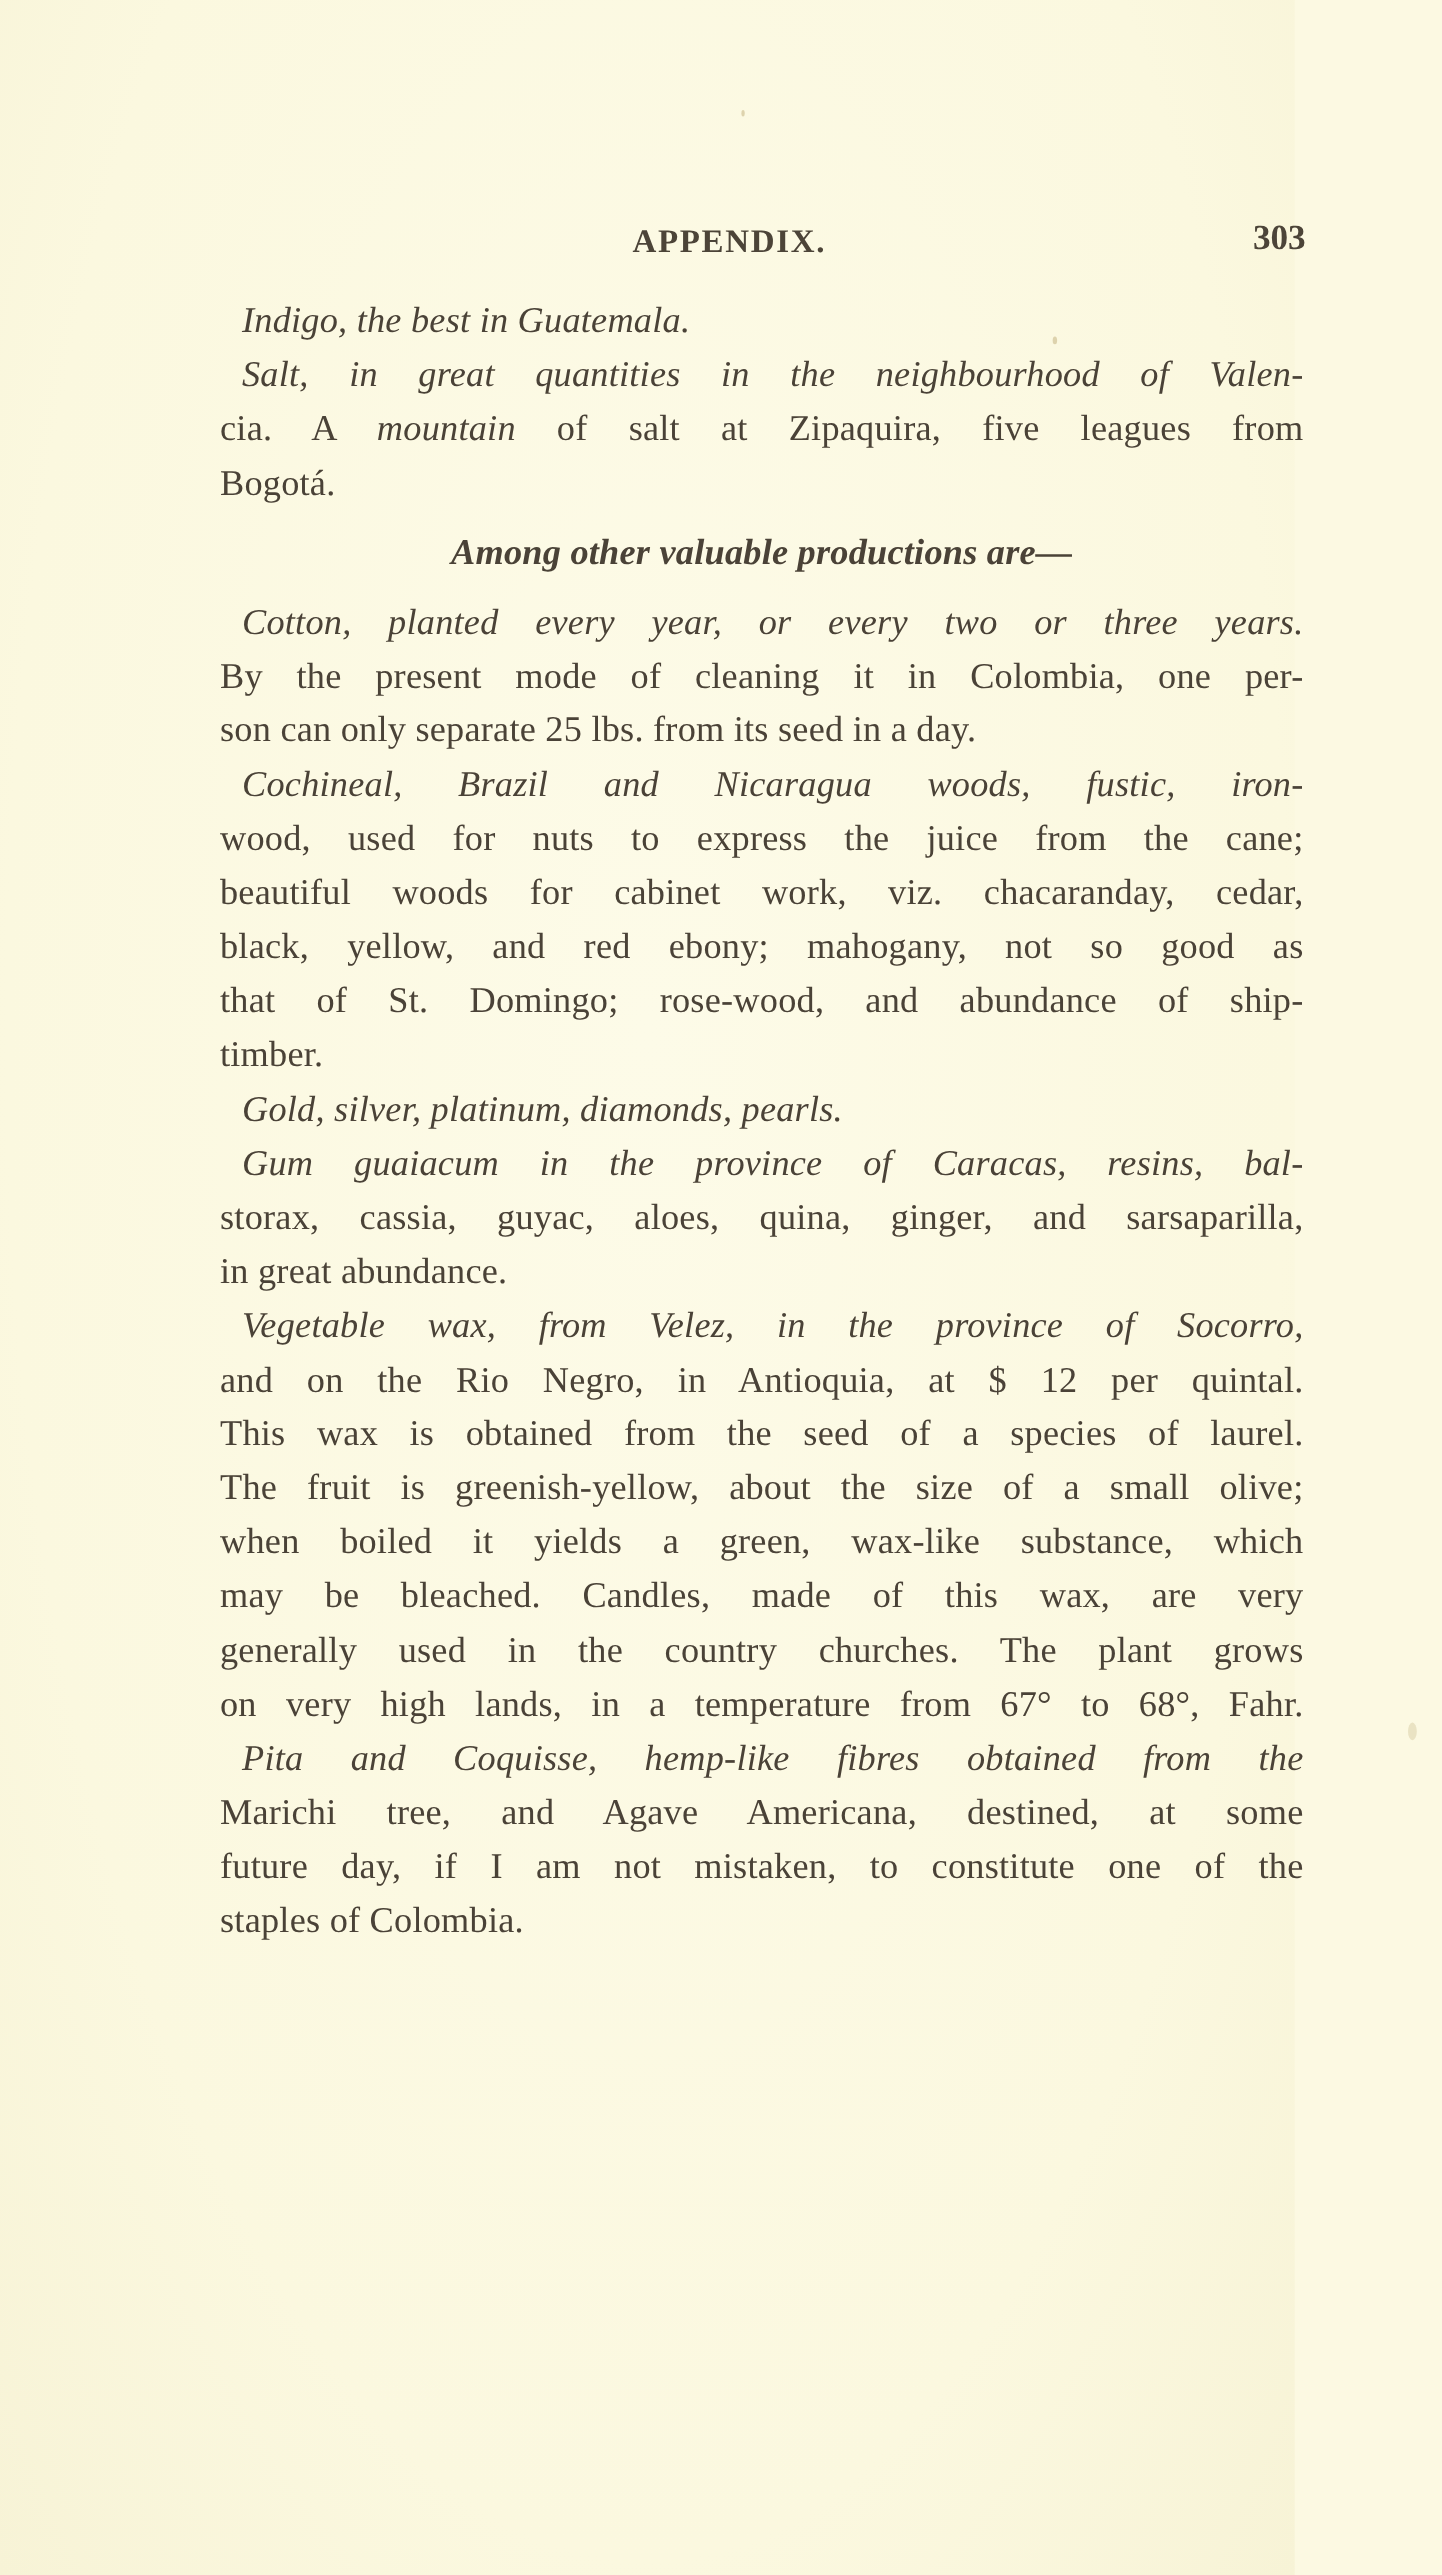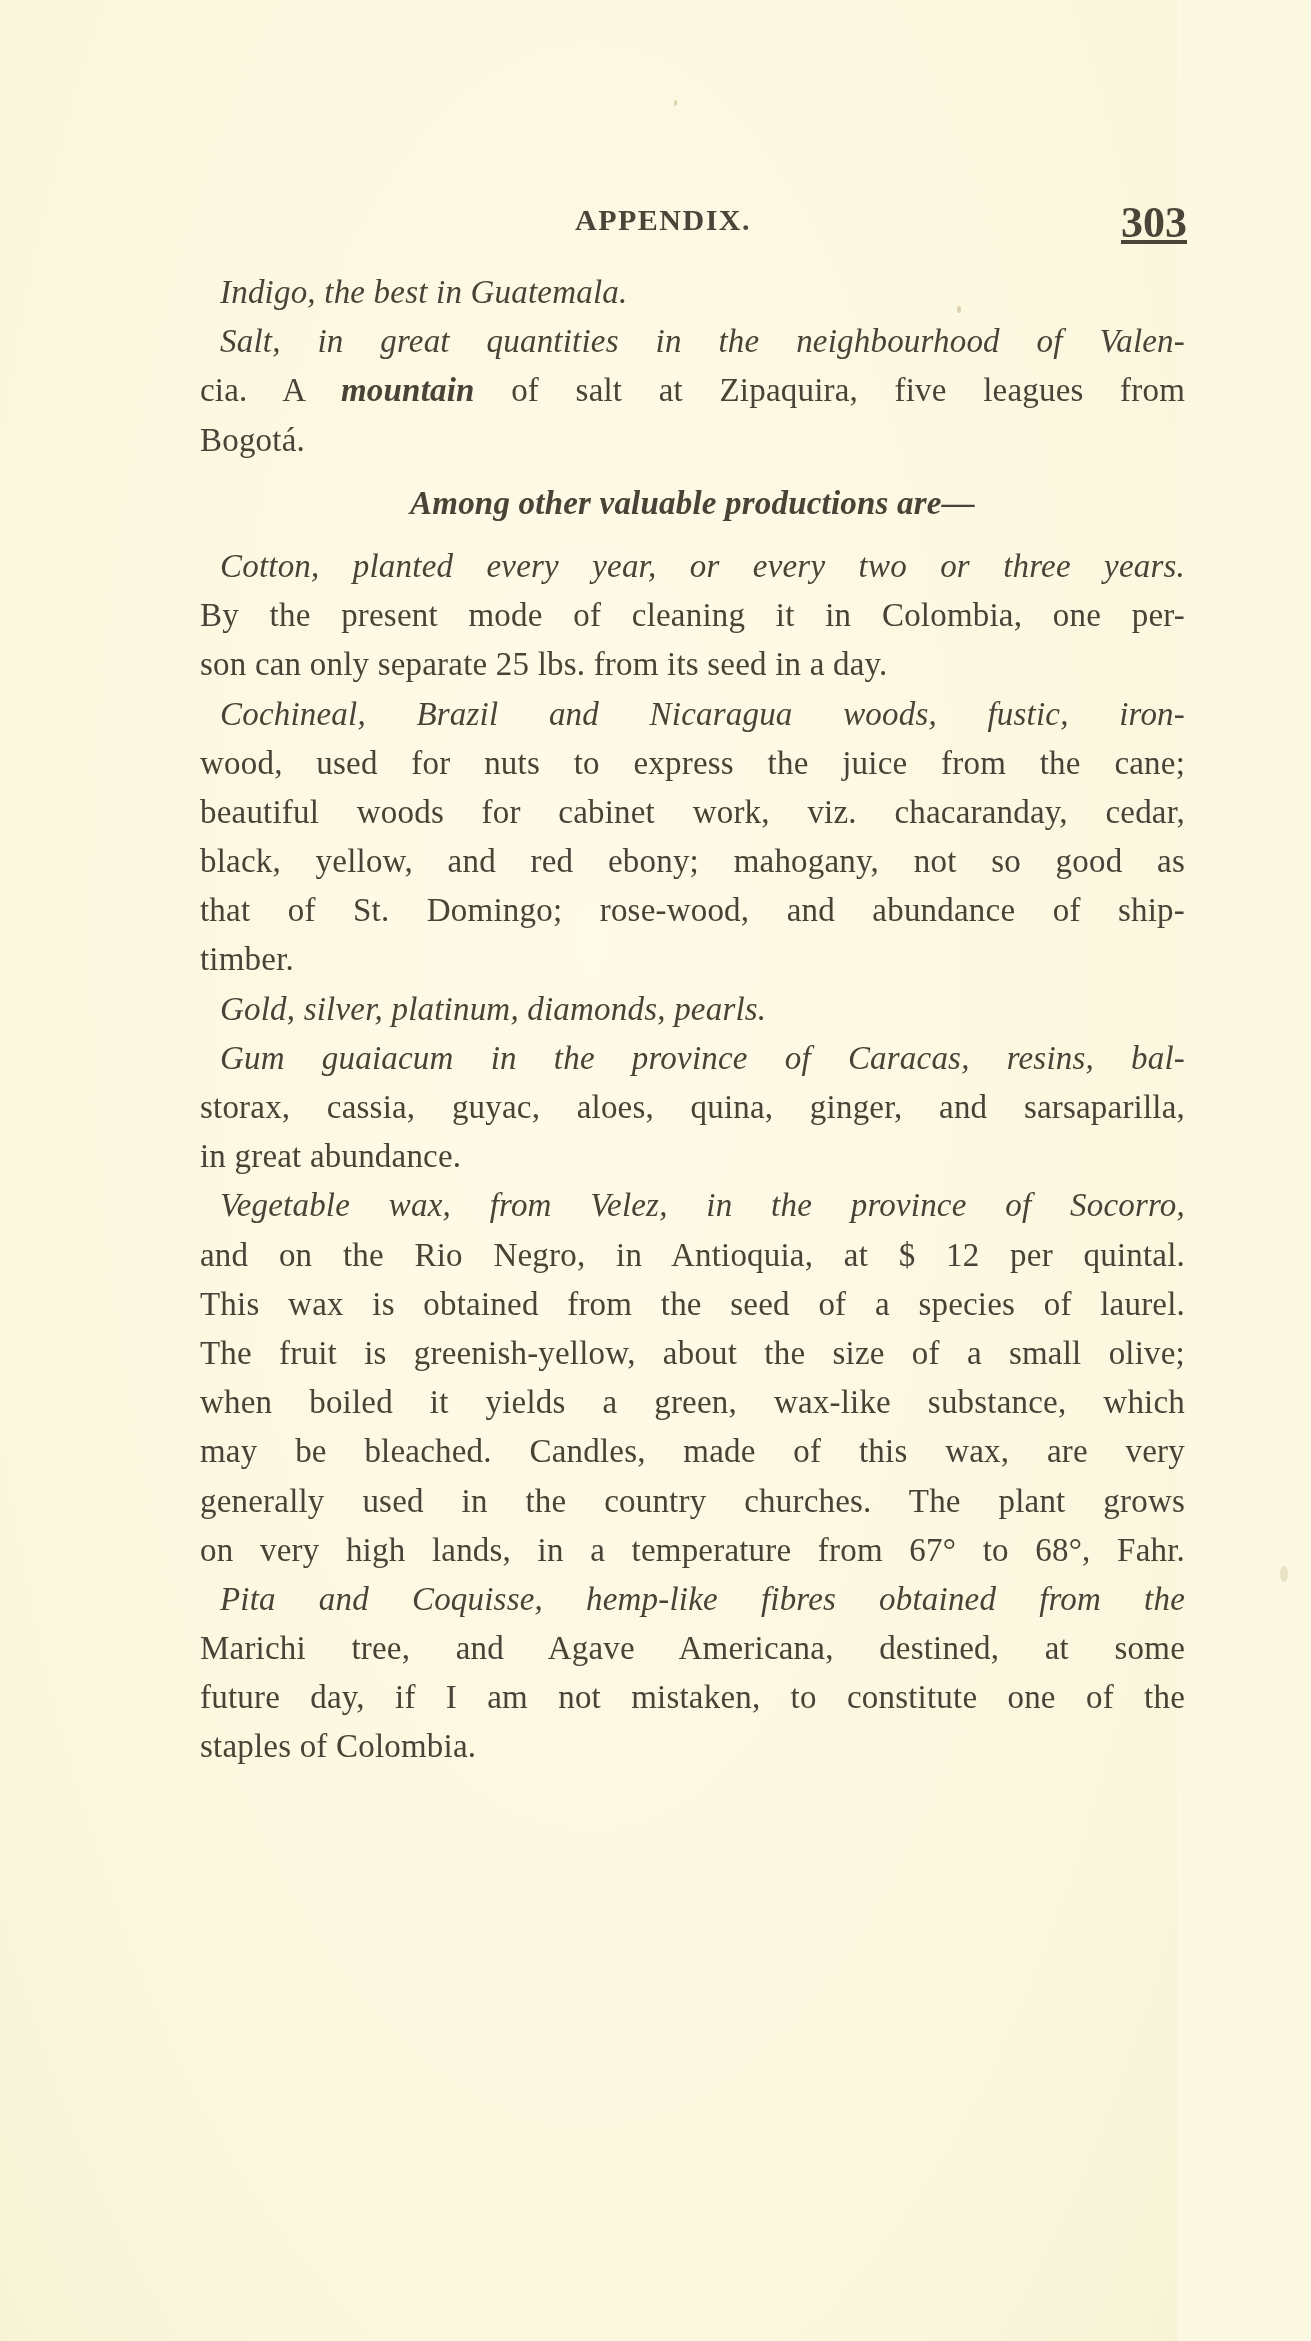--- a/index.html
+++ b/index.html
@@ -18,21 +18,21 @@
     .running-head {
       position: absolute; left: 575px; top: 197px; width: 612px; height: 50px;
     }
     .running-title {
       position: absolute; left: 0; top: 6px;
       font-size: 30px; font-weight: bold; letter-spacing: 1.5px;
       color: #4c4438;
     }
     .page-number {
       position: absolute; right: 0; top: 0;
-      font-size: 44px; font-weight: bold; color: #4c4438; text-decoration: underline;
+      font-size: 32px; font-weight: bold; color: #4c4438;
     }
     .text-block {
       position: absolute; left: 200px; top: 268px; width: 985px;
     }
     .line {
       height: 49.2px;
       font-size: 33px;
       line-height: 49.2px;
       white-space: nowrap;
       text-align: justify;
@@ -40,21 +40,21 @@
       letter-spacing: 0.2px;
     }
     .line.last { text-align-last: left; }
     .line.indent { padding-left: 20px; font-style: italic; }
     .line.heading {
       text-align: right; text-align-last: center;
       font-style: italic; font-weight: bold;
       padding-left: 0;
       margin: 14px 0 14px 0;
     }
-    em.it { font-style: italic; font-weight: bold; }
+    em.it { font-style: italic; }
     .speck {
       position: absolute; border-radius: 50%; background: #c9b98a; opacity: 0.6;
     }
   </style>
 </head>
 <body>
 
 <div class="page">
   <div class="running-head">
     <span class="running-title">APPENDIX.</span>

